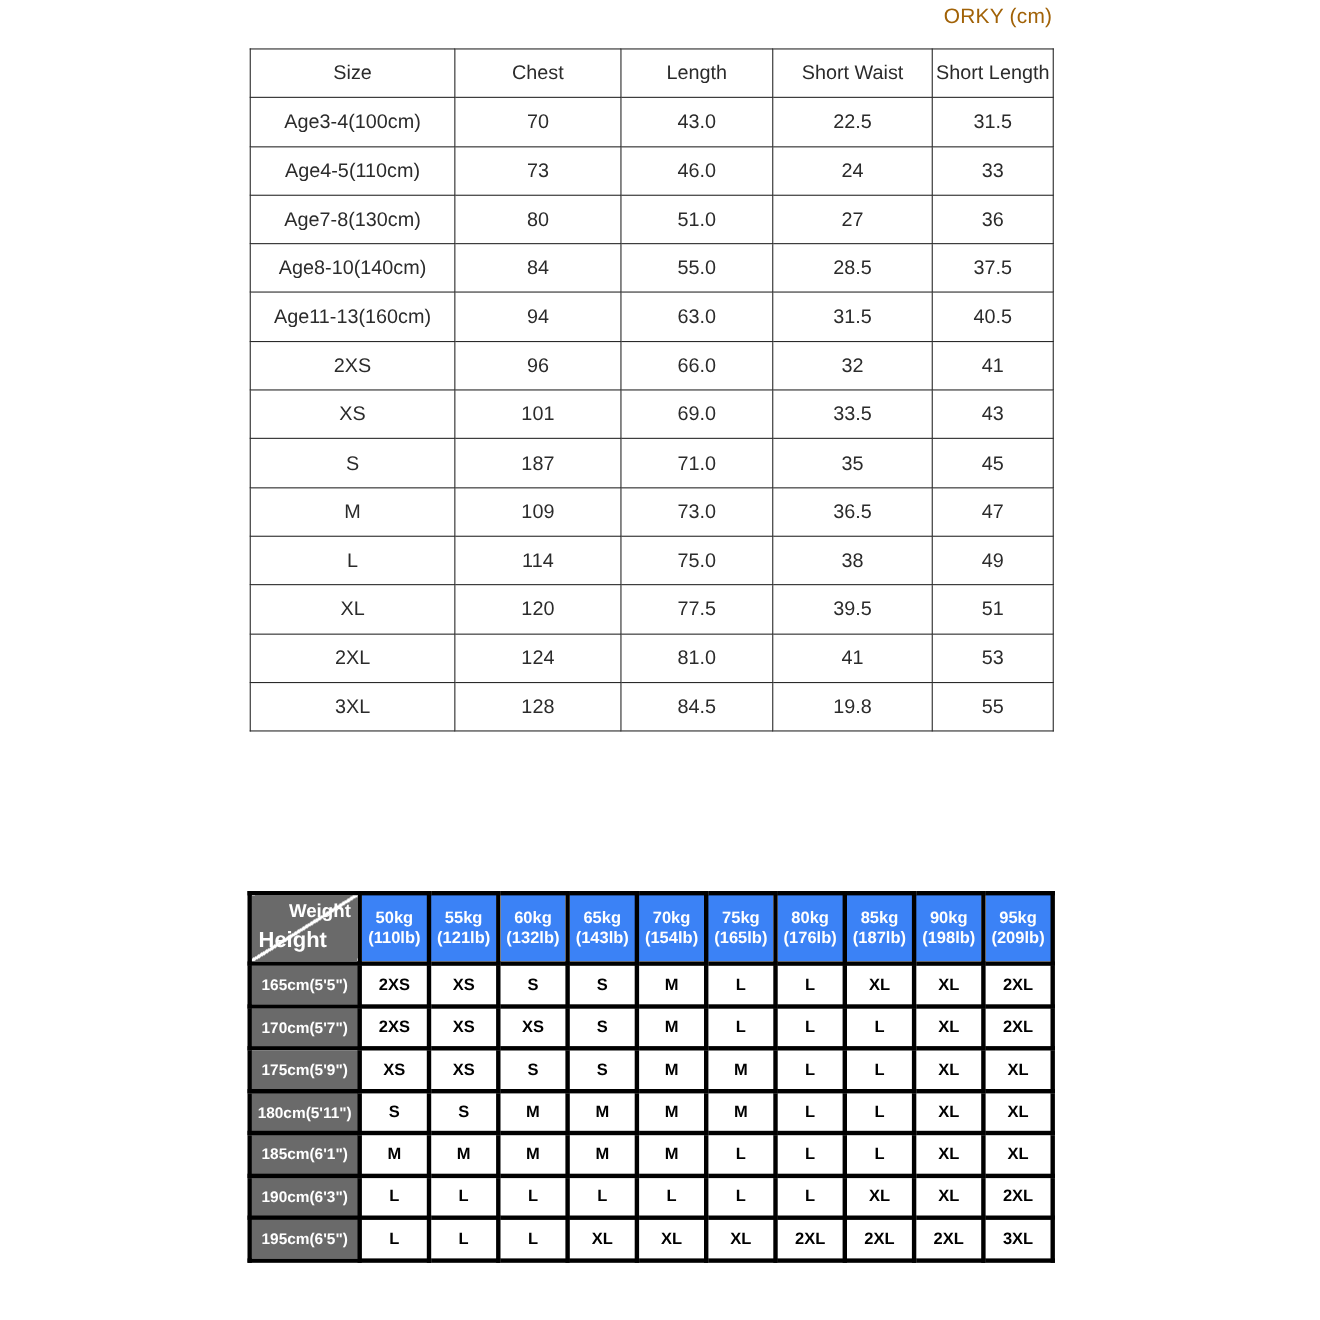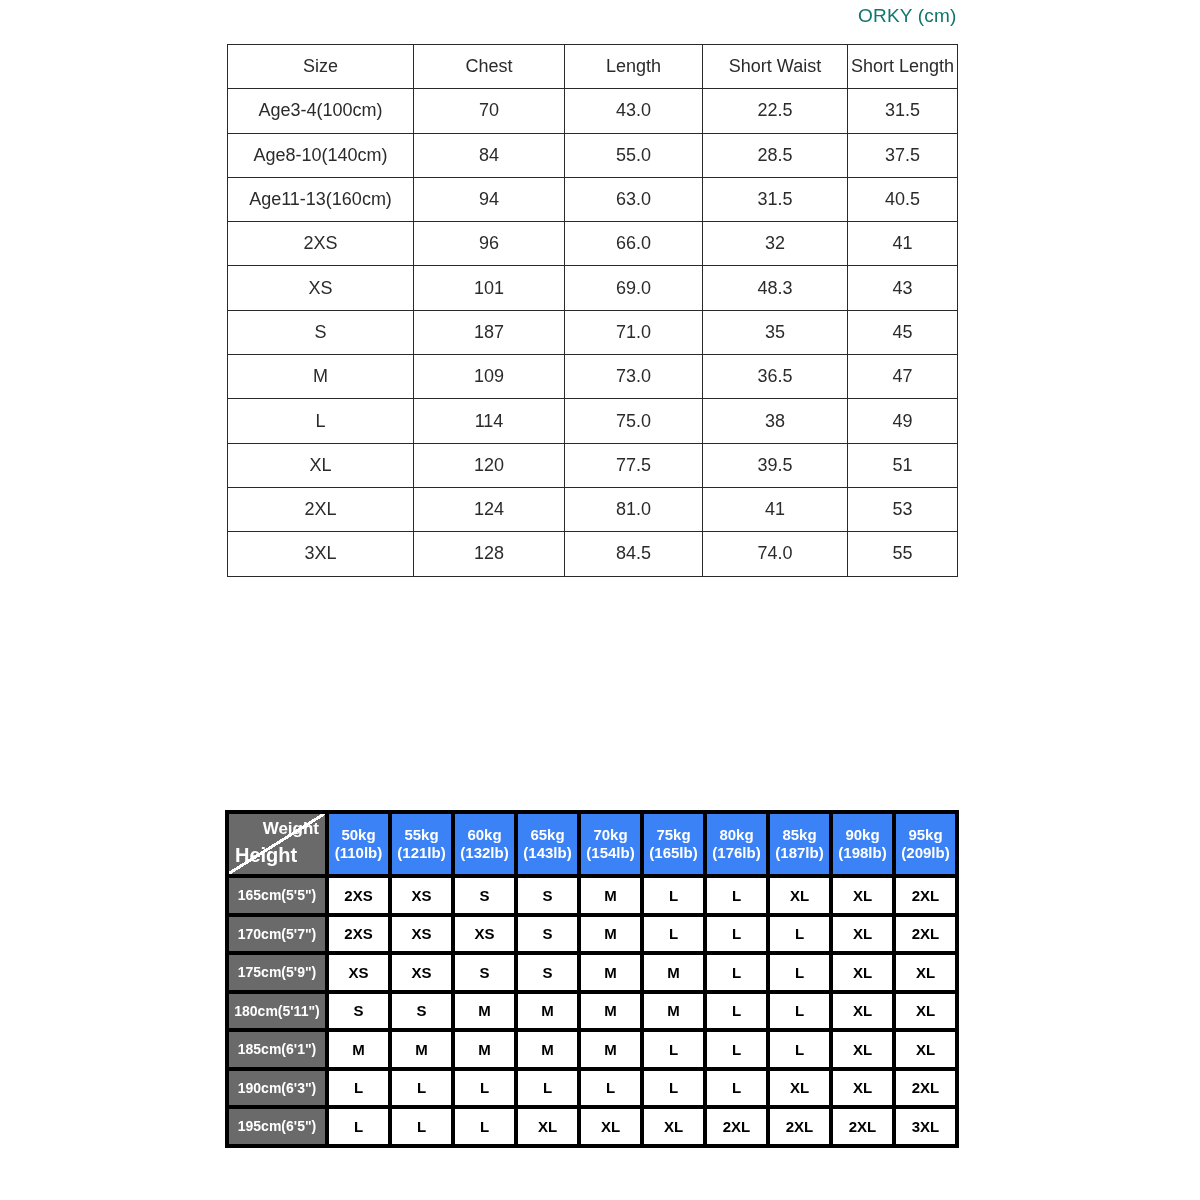--- a/index.html
+++ b/index.html
@@ -14,21 +14,21 @@
     font-family: "Liberation Sans", "DejaVu Sans", sans-serif;
     color: #1f1f1f;
   }
 
   
   .chart-title {
     position: absolute;
     top: 5px;
     left: 858px;
     font-size: 19px;
-    color: #0f766e;
+    color: #a16207;
     letter-spacing: 0.2px;
   }
 
   
   table.size-table {
     position: absolute;
     left: 227px;
     top: 44px;
     border-collapse: collapse;
     table-layout: fixed;
@@ -149,20 +149,34 @@
   </thead>
   <tbody>
       <tr>
         <td>Age3-4(100cm)</td>
         <td>70</td>
         <td>43.0</td>
         <td>22.5</td>
         <td>31.5</td>
       </tr>
       <tr>
+        <td>Age4-5(110cm)</td>
+        <td>73</td>
+        <td>46.0</td>
+        <td>24</td>
+        <td>33</td>
+      </tr>
+      <tr>
+        <td>Age7-8(130cm)</td>
+        <td>80</td>
+        <td>51.0</td>
+        <td>27</td>
+        <td>36</td>
+      </tr>
+      <tr>
         <td>Age8-10(140cm)</td>
         <td>84</td>
         <td>55.0</td>
         <td>28.5</td>
         <td>37.5</td>
       </tr>
       <tr>
         <td>Age11-13(160cm)</td>
         <td>94</td>
         <td>63.0</td>
@@ -173,21 +187,21 @@
         <td>2XS</td>
         <td>96</td>
         <td>66.0</td>
         <td>32</td>
         <td>41</td>
       </tr>
       <tr>
         <td>XS</td>
         <td>101</td>
         <td>69.0</td>
-        <td>48.3</td>
+        <td>33.5</td>
         <td>43</td>
       </tr>
       <tr>
         <td>S</td>
         <td>187</td>
         <td>71.0</td>
         <td>35</td>
         <td>45</td>
       </tr>
       <tr>
@@ -215,21 +229,21 @@
         <td>2XL</td>
         <td>124</td>
         <td>81.0</td>
         <td>41</td>
         <td>53</td>
       </tr>
       <tr>
         <td>3XL</td>
         <td>128</td>
         <td>84.5</td>
-        <td>74.0</td>
+        <td>19.8</td>
         <td>55</td>
       </tr>
     </tbody>
 </table>
 
 <table class="fit-table">
   <colgroup>
     <col class="h0">
     <col class="hw">
       <col class="hw">

